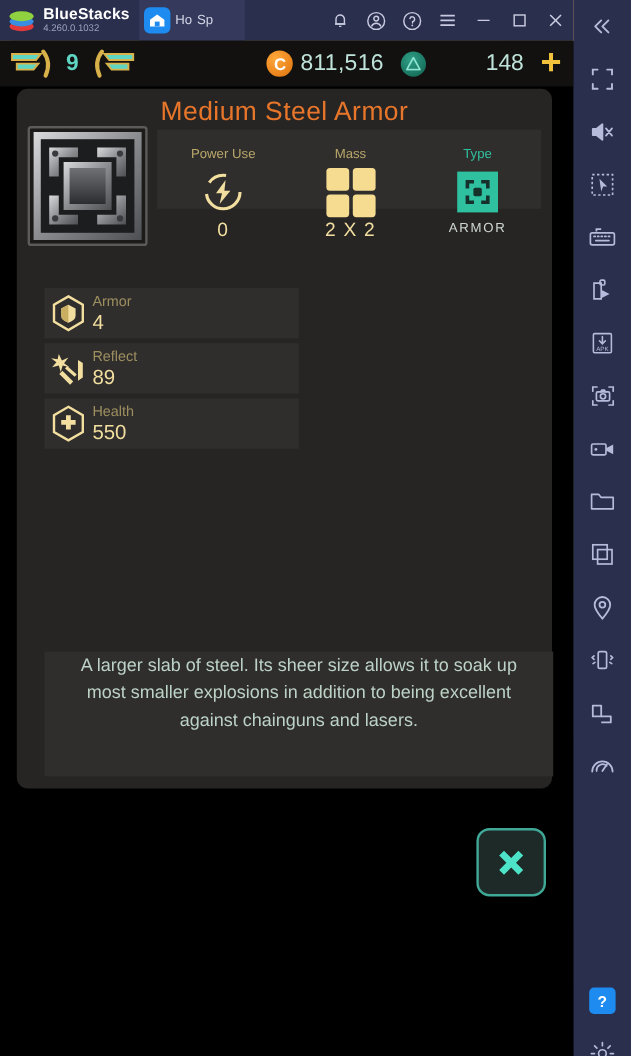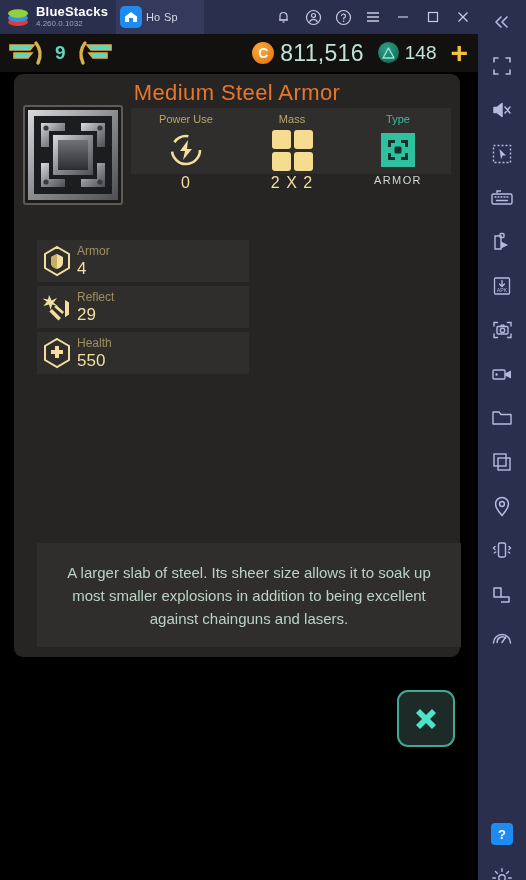--- a/index.html
+++ b/index.html
@@ -39,40 +39,40 @@
   
   .topbar { position:absolute; left:0; top:0; width:478px; height:38px;
             background:#12110f; display:flex; align-items:center; }
   .rank { display:flex; align-items:center; margin-left:8px; }
   .rank .num { color:#5fd6c4; font-size:19px; font-weight:bold; margin:0 5px; }
   .curr { margin-left:auto; display:flex; align-items:center; padding-right:10px; }
   .coin { width:22px; height:22px; border-radius:50%;
           background: radial-gradient(circle at 35% 30%, #ffa83a, #e8821a 70%, #c96a10);
           display:flex; align-items:center; justify-content:center;
           color:#fff; font-size:14px; font-weight:bold; line-height:14px; }
-  .coinval { color:#bfe3da; font-size:23px; margin-left:6px; letter-spacing:.3px;}
-  .gemwrap { display:flex; align-items:flex-start; margin-left:14px; }
+  .coinval { color:#bfe3da; font-size:19px; margin-left:6px; letter-spacing:.3px;}
+  .gemwrap { display:flex; align-items:center; margin-left:14px;gap:44px; }
   .gem { width:21px; height:21px; border-radius:50%;
          background: radial-gradient(circle at 40% 32%, #2f9e85, #17705c 75%, #0f4d40); 
          display:flex; align-items:center; justify-content:center; }
   .gemval { color:#bfe3da; font-size:19px; margin-left:6px; }
   .plus { color:#f2c23c; font-size:30px; font-weight:bold; line-height:22px; margin-left:14px; }
 
   
   .panel { position:absolute; left:14px; top:40px; width:446px; height:583px;
            background:#272524; border-radius:9px; }
   .item-title { text-align:center; color:#e8762a; font-size:22px; padding-top:6px;
                 letter-spacing:.4px; }
 
   .headrow { position:absolute; left:9px; top:34px; width:428px; height:66px; }
   .thumb { position:absolute; left:0; top:-3px; width:100px; height:100px;
            background:#1d1b1a; border:2px solid #5c5b59; border-radius:3px; }
   .statbox { position:absolute; left:108px; top:0; width:320px; height:66px;
              background:#302e2c; }
-  .hstat { position:absolute; top:4px; width:106px; text-align:center; }
+  .hstat { position:absolute; top:14px; width:106px; text-align:center; }
   .hstat .lbl { font-size:11px; line-height:14px; color:#b9a76a; }
   .hstat.type .lbl { color:#2fc0a0; }
   .hstat .val { font-size:16px; color:#f2dfa0; letter-spacing:1px; }
   .hstat.type .val { font-size:11px; color:#cfd8d2; letter-spacing:1.4px; }
   .hstat .gfx { height:48px; display:flex; align-items:center; justify-content:center; }
 
   .sizegrid { display:grid; grid-template-columns:19px 19px; grid-template-rows:19px 19px; gap:3px; }
   .sizegrid i { background:#f5dc90; border-radius:3px; display:block; }
 
   .typebox { width:34px; height:34px; background:#2fc0a0; display:flex; align-items:center; justify-content:center;}
@@ -80,21 +80,21 @@
   
   .stats { position:absolute; left:23px; top:166px; width:212px; }
   .srow { height:42px; background:#302e2c; margin-bottom:4px; display:flex; align-items:center; }
   .sicon { width:40px; height:42px; display:flex; align-items:center; justify-content:center; flex:0 0 auto;}
   .stext { display:flex; flex-direction:column; justify-content:center; line-height:1; }
   .stext .k { font-size:12px; color:#9d8f60; line-height:15px; }
   .stext .v { font-size:17px; color:#f2dfa0; line-height:19px; }
 
   
   .desc { position:absolute; left:23px; top:469px; width:424px; height:104px;
-          background:#2f2e2c; display:flex; align-items:center; justify-content:center;
+          background:#2f2e2c; display:flex; align-items:flex-start; justify-content:center;
           padding:0 14px; }
   .desc p { color:#bcd2c6; font-size:15px; text-align:center; line-height:23px; }
 
   
   .closebtn { position:absolute; left:397px; top:656px; width:58px; height:57px;
               background:#1d2a28; border:2px solid #3fa897; border-radius:11px;
               display:flex; align-items:center; justify-content:center; }
 
   
   .side { position:absolute; left:478px; top:0; width:48px; height:880px; background:#2b2f4e; }
@@ -322,21 +322,21 @@
               <g fill="#f2dfa0">
                 <path d="M8 3 l2.6 5.4 L16 6 l-3.6 4.8 L17 14 l-5.8-1.4 L9.6 18 L8 12.6 L2.4 14 L6 9.8 L1.6 6.6 L7 7.4 Z"></path>
                 <path d="M11 17 L20 26 l-2.6 2.6 L8.4 19.6 Z"></path>
                 <path d="M24 8 l4 2.6 v12 l-4 2.6 z"></path>
                 <path d="M15 13 l8 7 -1.8 2 -8-7 z"></path>
               </g>
             </svg>
           </span>
           <span class="stext">
             <span class="k">Reflect</span>
-            <span class="v">29</span>
+            <span class="v">89</span>
           </span>
         </div>
 
 
         <div class="srow">
           <span class="sicon">
             <svg width="30" height="32" viewBox="0 0 30 32">
               <path d="M15 2 L27 9 V23 L15 30 L3 23 V9 Z" fill="none" stroke="#f2dfa0" stroke-width="2"></path>
               <path d="M13 9 h4 v4 h4 v4 h-4 v4 h-4 v-4 h-4 v-4 h4 z" fill="#f2dfa0"></path>
             </svg>

